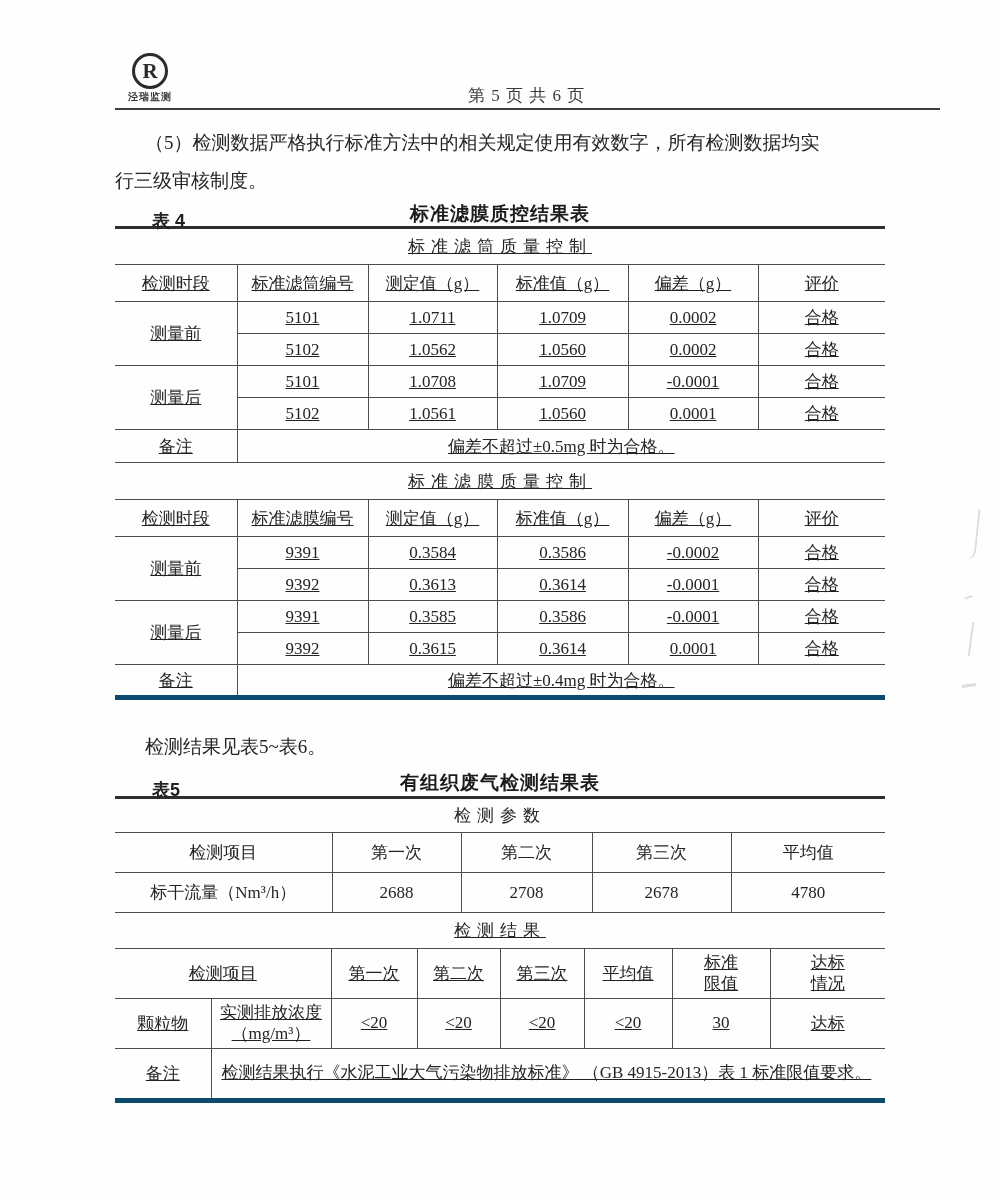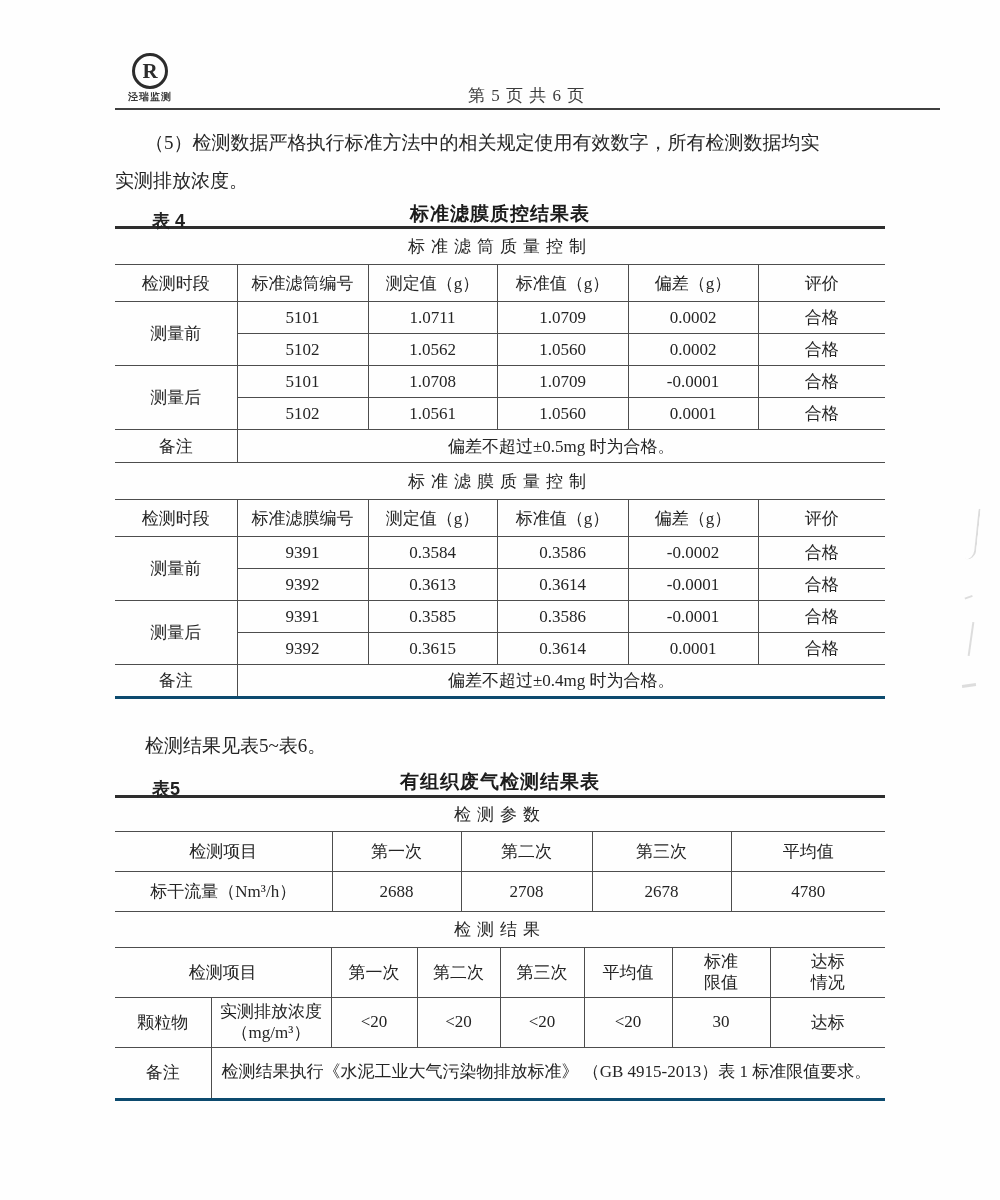--- a/index.html
+++ b/index.html
@@ -40,21 +40,21 @@
   
   table { border-collapse:collapse; table-layout:fixed; margin-left:115px; width:770px; }
   td {
     border:1px solid #4d4d4d; text-align:center; vertical-align:middle;
     font-size:17px; color:#242424; padding:0 4px;
   }
   td:first-child { border-left:none; }
   td:last-child  { border-right:none; }
   tr.span-row td { border-left:none; border-right:none; letter-spacing:6px; }
   .t-top    { border-top:3px solid #2e2e2e; }
-  .t-bottom { border-bottom:3px solid #0c4a6e; }
+  .t-bottom { border-bottom:5px solid #0c4a6e;text-decoration:underline; }
   .r-sub  td { height:37px; }
   .r-head td { height:37px; }
   .r-data td { height:32px; }
   .r-note td { height:33px; }
   .r-sub5  td { height:35px; }
   .r-head5 td { height:40px; }
   .r-data5 td { height:40px; }
   .r-head5b td { height:50px; }
   .r-data5b td { height:50px; }
   .r-note5 td { height:52px; }
@@ -78,21 +78,21 @@
     <div class="logo">
       <div class="logo-circle">R</div>
       <div class="logo-text">泾瑞监测</div>
     </div>
     <div class="pageinfo">第 5 页 共 6 页</div>
     <div class="hdr-rule"></div>
   </div>
 
   <div class="para" style="margin-top:13px">
     <div class="ln ln-indent">（5）检测数据严格执行标准方法中的相关规定使用有效数字，所有检测数据均实</div>
-    <div class="ln">实测排放浓度。</div>
+    <div class="ln">行三级审核制度。</div>
   </div>
 
   <div class="caption hei" style="margin-top:1px">
     <span class="cap-label">表 4</span>
     <span class="cap-title">标准滤膜质控结果表</span>
   </div>
 
   <table class="t-top t-bottom" style="margin-top:1px">
     <colgroup>
       <col style="width:122px">

